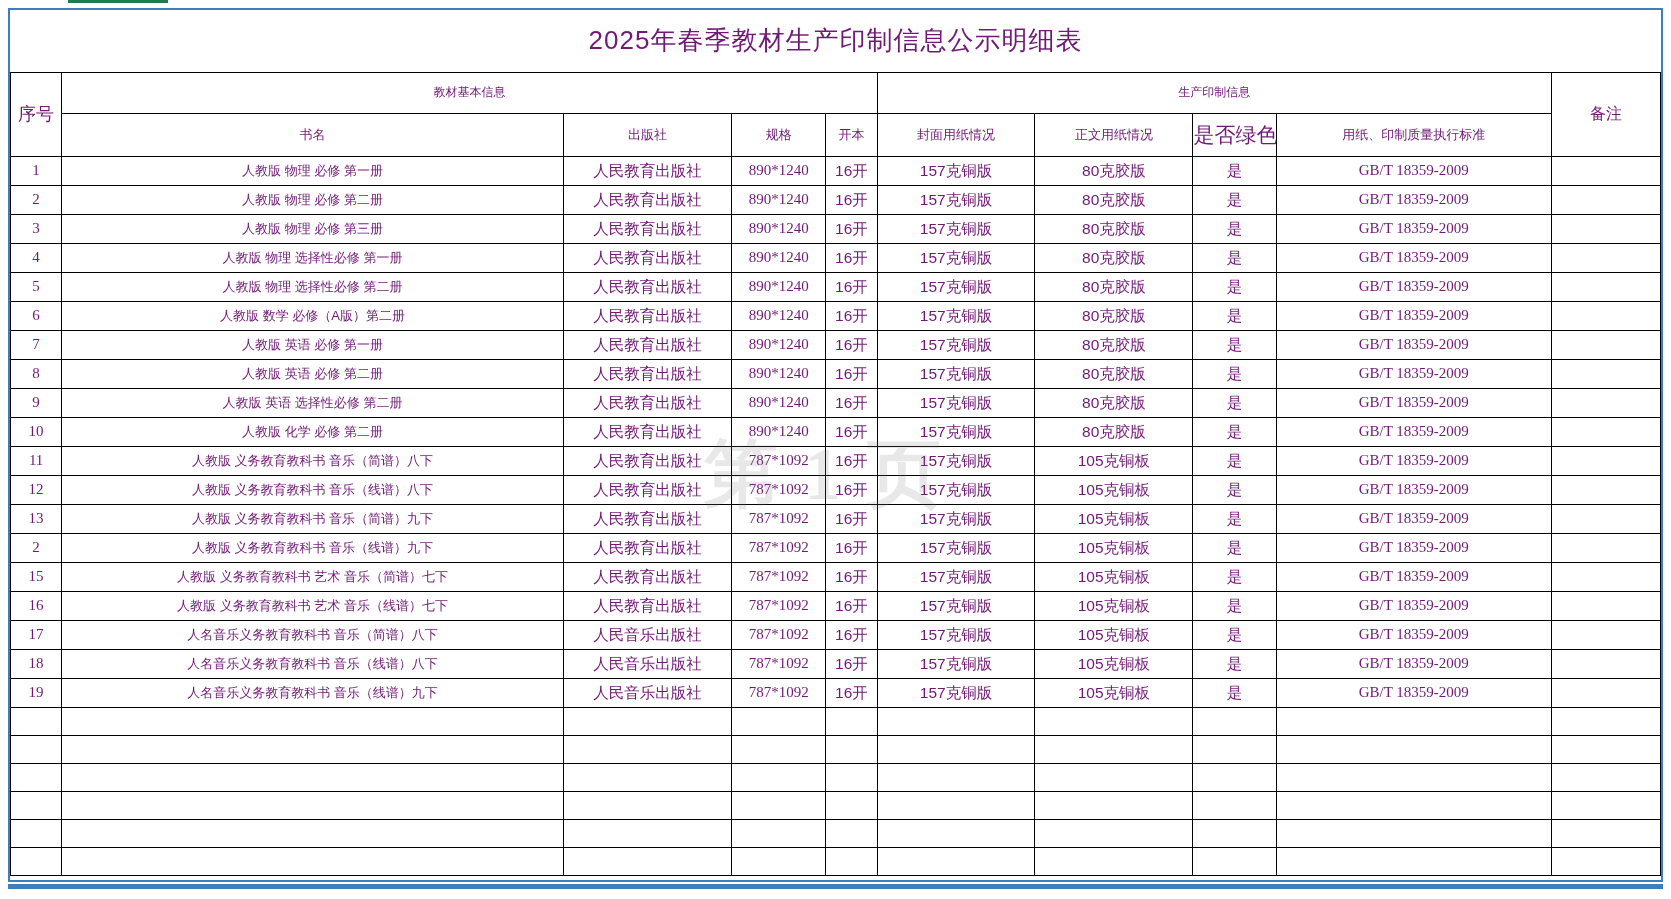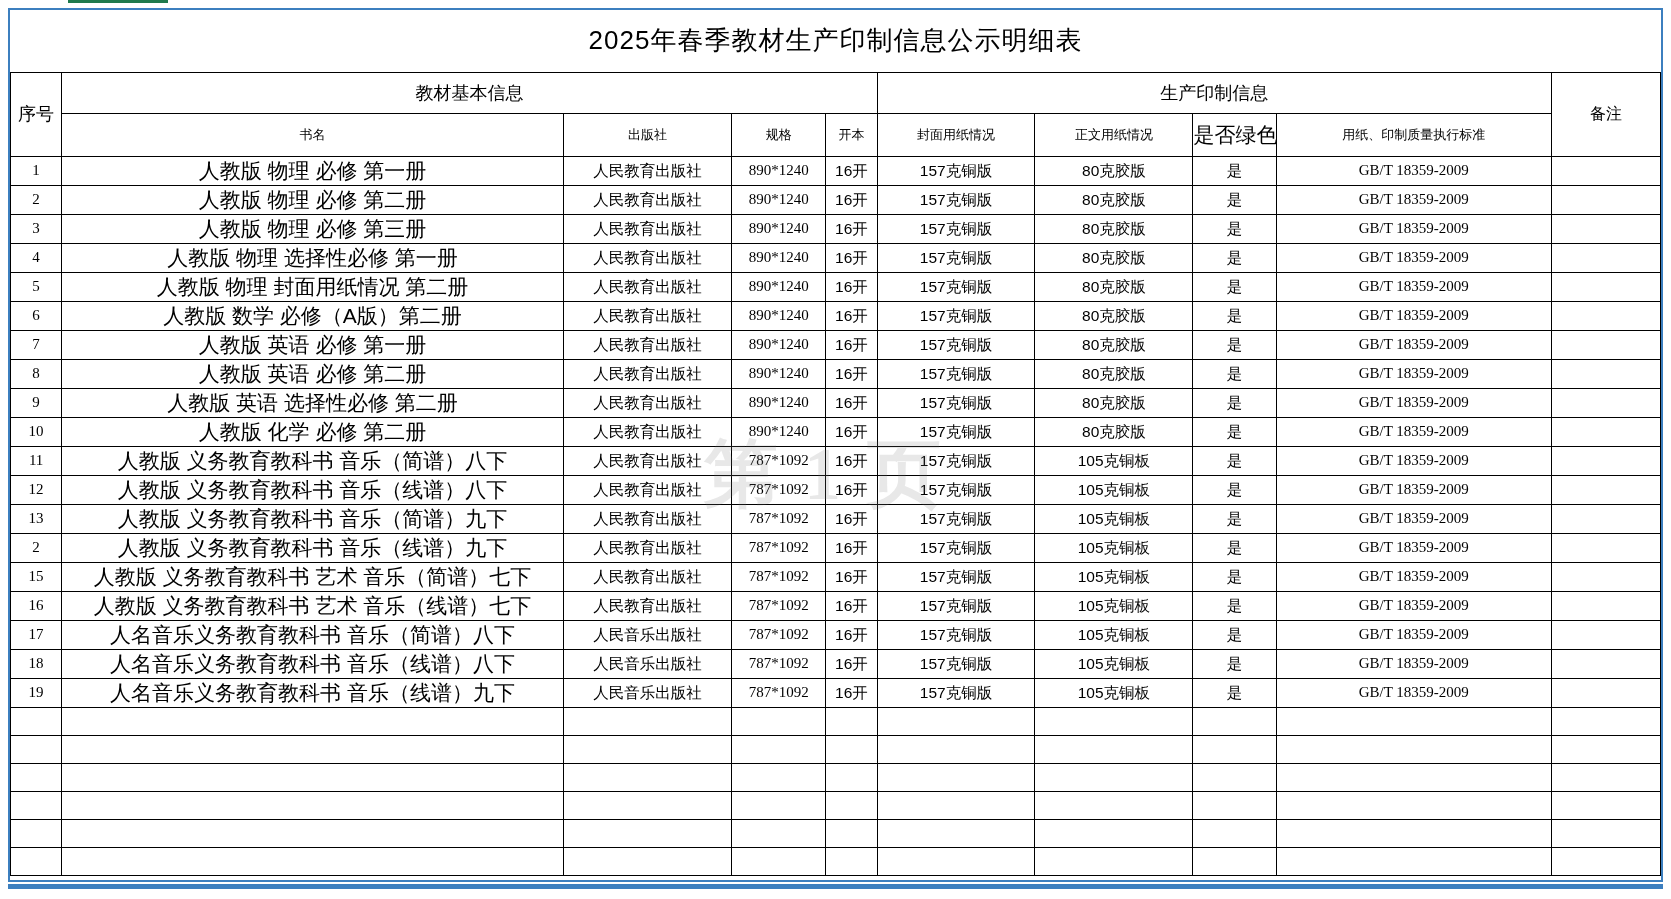--- a/index.html
+++ b/index.html
@@ -46,21 +46,21 @@
     border: 2px solid #3c7fbf;
     box-sizing: border-box;
     background: #ffffff;
     overflow: hidden;
   }
   table.grid {
     border-collapse: collapse;
     table-layout: fixed;
     width: 100%;
     font-size: 15px;
-    color: #000000;
+    color: #701a75;
   }
   table.grid td, table.grid th {
     border: 1px solid #000000;
     padding: 0;
     text-align: center;
     vertical-align: middle;
     font-weight: normal;
     line-height: 1.15;
     height: 28px;
     overflow: hidden;
@@ -70,40 +70,40 @@
     height: 62px !important;
     font-size: 26px;
     font-weight: bold;
     letter-spacing: 1px;
     border-top: none !important;
     border-left: none !important;
     border-right: none !important;
   }
   .hdr-group {
     height: 40px !important;
-    font-size: 18px;
+    font-size: 12px;
   }
   .hdr-sub {
     height: 42px !important;
     font-size: 13px;
   }
   .hdr-seq {
     font-size: 18px;
   }
   .hdr-remark {
     font-size: 16px;
   }
   .hdr-green {
     font-size: 21px;
     line-height: 1.1;
   }
   td.book {
     text-align: left;
     padding-left: 10px;
-    font-size: 21px;
+    font-size: 13px;
     margin-top: 16px;
   }
   td.cn {
     font-size: 15.5px;
   }
   td.num {
     font-size: 15px;
     font-family: "Liberation Serif", "DejaVu Serif", serif;
   }
   td.std {
@@ -231,21 +231,21 @@
             <td class="num">890*1240</td>
             <td class="cn">16开</td>
             <td class="cn">157克铜版</td>
             <td class="cn">80克胶版</td>
             <td class="cn">是</td>
             <td class="std">GB/T 18359-2009</td>
             <td class="cn"></td>
           </tr>
           <tr>
             <td class="seq">5</td>
-            <td class="book">人教版  物理  封面用纸情况  第二册</td>
+            <td class="book">人教版  物理  选择性必修  第二册</td>
             <td class="cn">人民教育出版社</td>
             <td class="num">890*1240</td>
             <td class="cn">16开</td>
             <td class="cn">157克铜版</td>
             <td class="cn">80克胶版</td>
             <td class="cn">是</td>
             <td class="std">GB/T 18359-2009</td>
             <td class="cn"></td>
           </tr>
           <tr>

